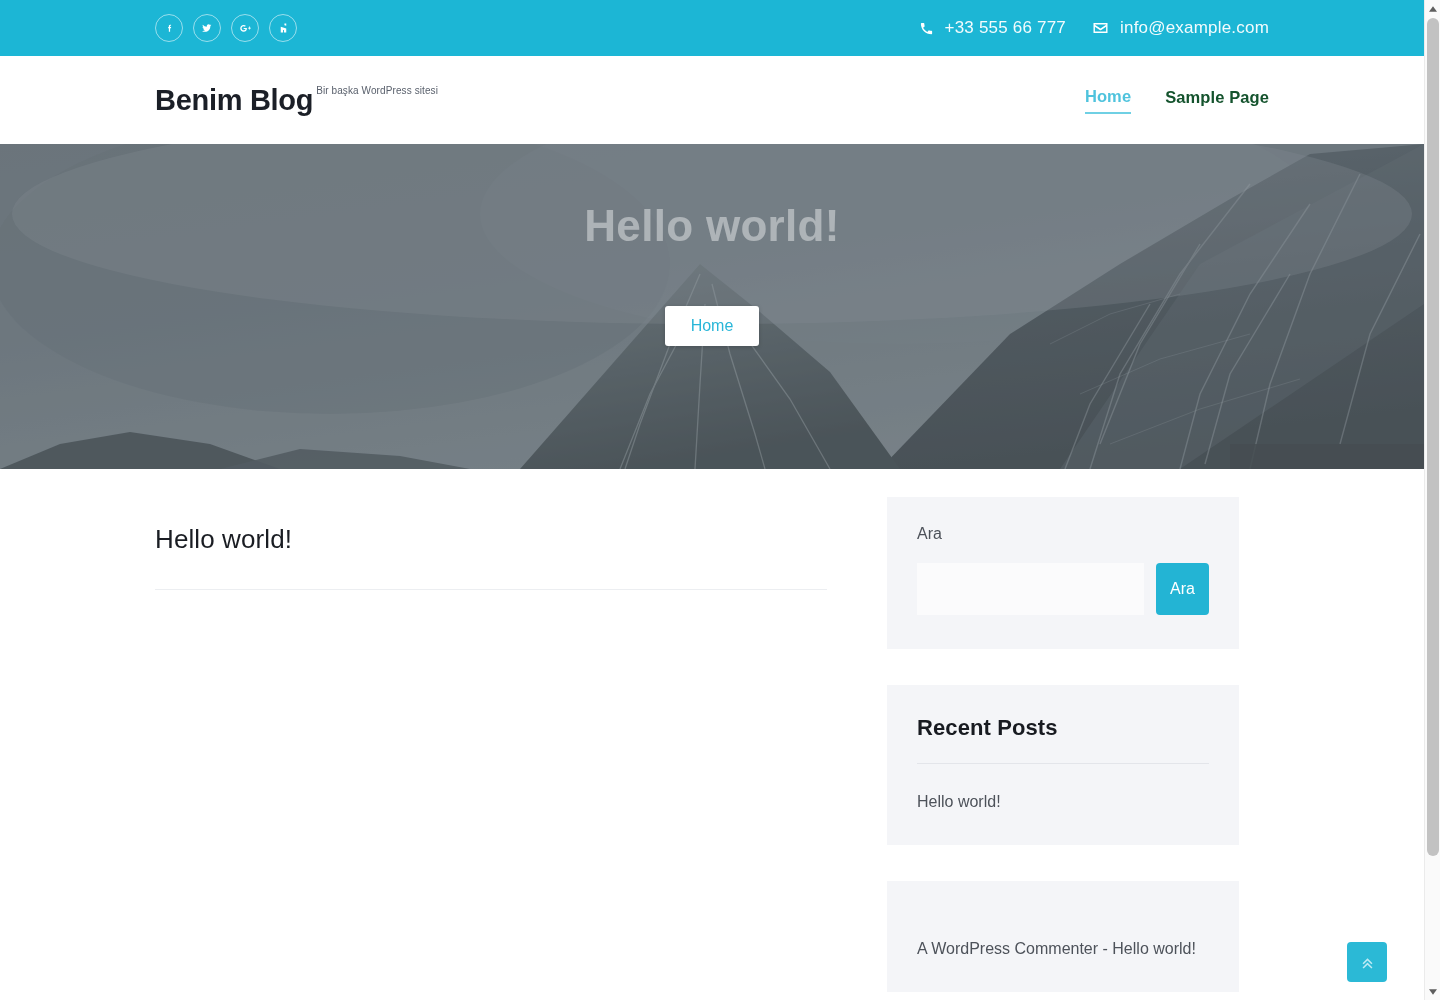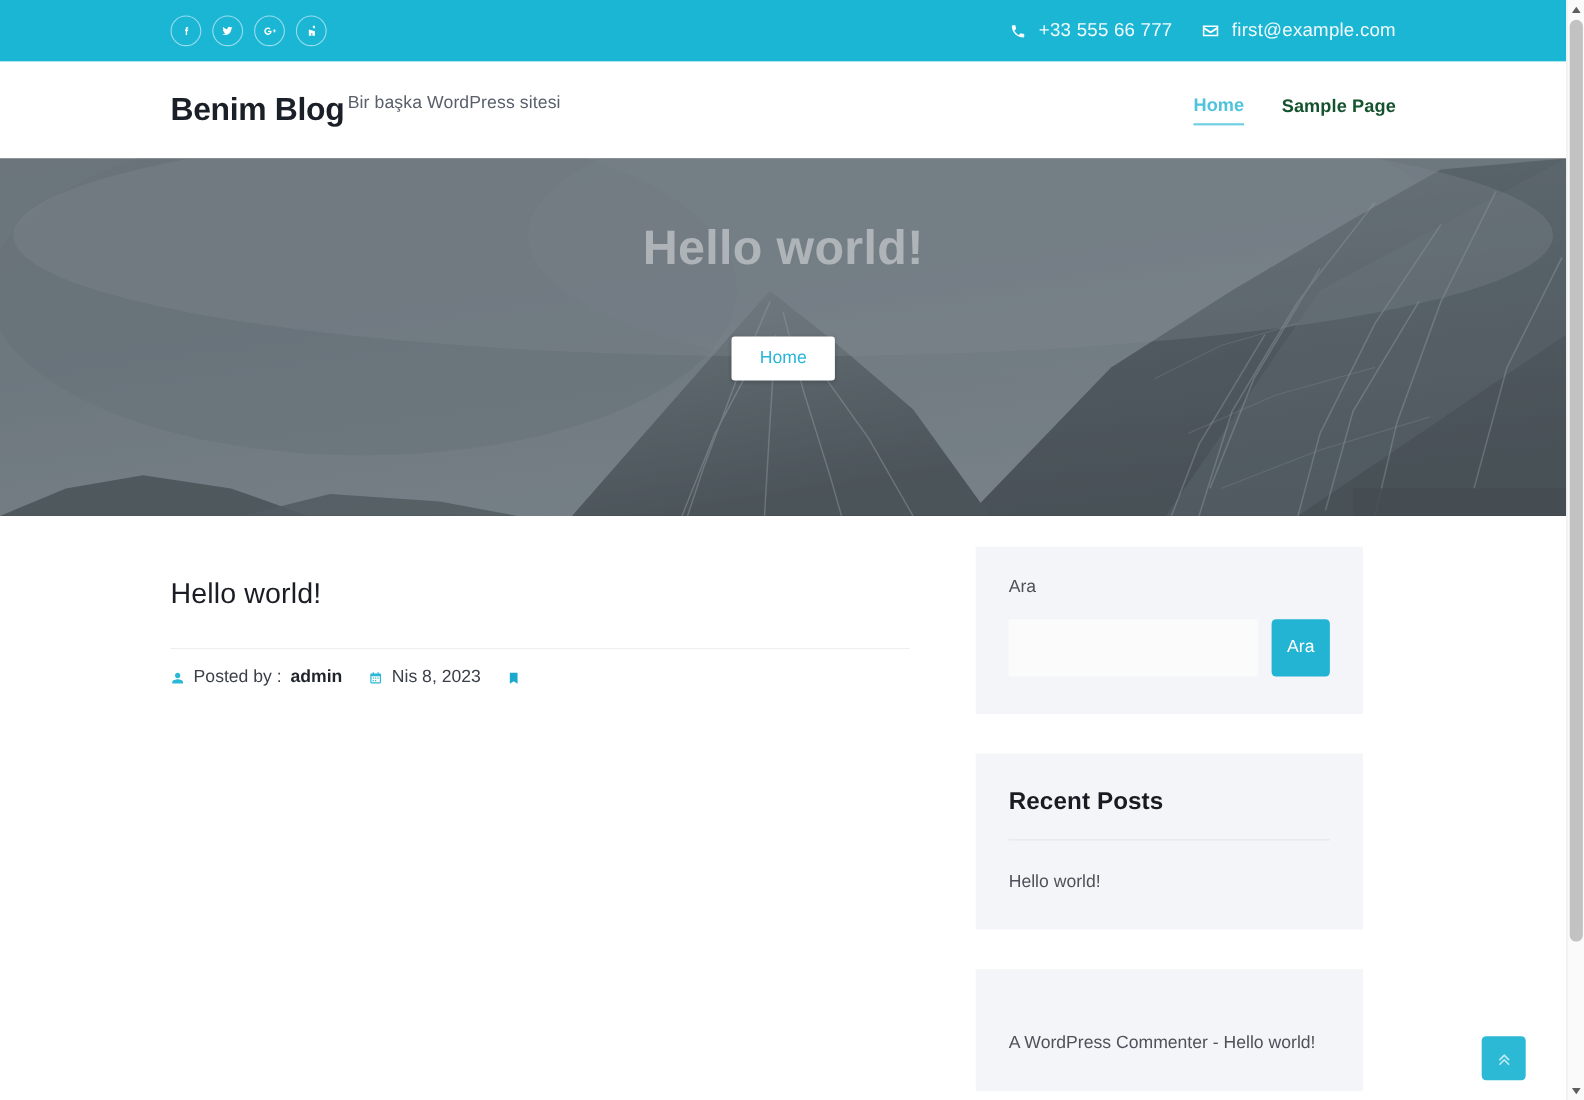--- a/index.html
+++ b/index.html
@@ -77,21 +77,21 @@
 
   .brand { display: flex; flex-direction: row; gap: 3px; }
   .site-title {
     font-size: 29px;
     font-weight: bold;
     color: #1b1f27;
     letter-spacing: -0.3px;
     line-height: 1.05;
   }
   .site-tagline {
-    font-size: 16px;
+    font-size: 10px;
     color: #585f6b;
     letter-spacing: 0.1px;
   }
 
   .nav { display: flex; align-items: center; gap: 34px; }
   .nav-item {
     font-size: 16.5px;
     font-weight: bold;
     color: #14532d;
     cursor: pointer;
@@ -320,21 +320,21 @@
               </svg>
           </span>
           <span>+33 555 66 777</span>
         </div>
         <div class="contact-item">
           <span>
             <svg width="17" height="14" viewBox="0 0 24 20">
                 <path d="M2 3h20v14H2V3zm2 2v.5l8 5.2 8-5.2V5H4zm16 3.3l-7.4 4.8c-.4.2-.8.2-1.2 0L4 8.3V15h16V8.3z"></path>
               </svg>
           </span>
-          <span>first@example.com</span>
+          <span>info@example.com</span>
         </div>
       </div>
     </div>
 
     <div class="header">
       <div class="brand">
         <div class="site-title">Benim Blog</div>
         <div class="site-tagline">Bir başka WordPress sitesi</div>
       </div>
       <div class="nav">
@@ -406,44 +406,20 @@
         <div class="hero-crumb">Home</div>
       </div>
     </div>
 
     <div class="content-wrap">
 
       <div class="main-col">
         <article>
           <h1 class="post-title">Hello world!</h1>
           <div class="post-divider"></div>
-          <div class="post-meta">
-            <div class="meta-item">
-              <span>
-                <svg width="13" height="13" viewBox="0 0 24 24">
-                    <path d="M12 12c2.5 0 4.5-2 4.5-4.5S14.5 3 12 3 7.5 5 7.5 7.5 9.5 12 12 12zm0 2c-3 0-9 1.5-9 4.5V21h18v-2.5c0-3-6-4.5-9-4.5z"></path>
-                  </svg>
-              </span>
-              <span>Posted by :</span>
-              <span class="meta-strong">admin</span>
-            </div>
-            <div class="meta-item">
-              <span>
-                <svg width="13" height="13" viewBox="0 0 24 24">
-                    <path d="M7 2v2H5c-1.1 0-2 .9-2 2v13c0 1.1.9 2 2 2h14c1.1 0 2-.9 2-2V6c0-1.1-.9-2-2-2h-2V2h-2v2H9V2H7zM5 9h14v10H5V9zm2 2v2h2v-2H7zm4 0v2h2v-2h-2zm4 0v2h2v-2h-2zm-8 4v2h2v-2H7zm4 0v2h2v-2h-2z"></path>
-                  </svg>
-              </span>
-              <span>Nis 8, 2023</span>
-            </div>
-            <div class="meta-bookmark">
-              <svg width="12" height="15" viewBox="0 0 24 24">
-                  <path d="M6 2h12a1 1 0 011 1v19l-7-4.5L5 22V3a1 1 0 011-1z"></path>
-                </svg>
-            </div>
-          </div>
         </article>
       </div>
 
       <div class="side-col">
 
         <div class="widget widget-search">
           <div class="search-label">Ara</div>
           <div class="search-row">
             <input class="search-input" type="text" placeholder="" style="">
             <button class="search-btn">Ara</button>

